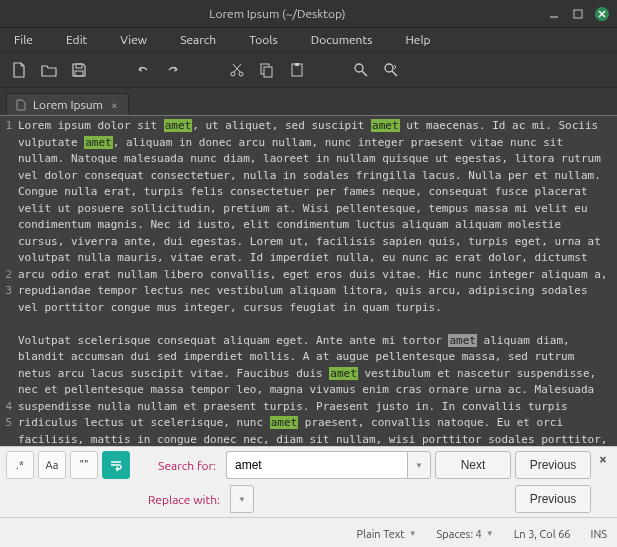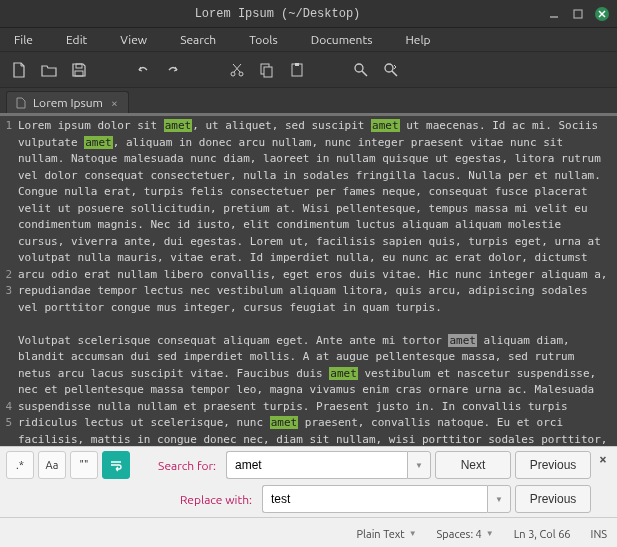--- a/index.html
+++ b/index.html
@@ -1,46 +1,46 @@
 <!DOCTYPE html>
 <html><head>
 <meta charset="utf-8">
 <style>
   * { box-sizing: border-box; }
   body { margin: 0; font-family: "Ubuntu", "Cantarell", sans-serif; font-size: 12px; background: #3a3a3a; color: #ddd; width: 617px; height: 547px; overflow: hidden; }
   
   .titlebar { background: #333; height: 28px; display: flex; align-items: center; padding: 0 8px; border-bottom: 1px solid #222; }
-  .titlebar-title { flex: 1; text-align: center; color: #ccc; font-size: 12px; font-family: Liberation Mono, monospace; }
+  .titlebar-title { flex: 1; text-align: center; color: #ccc; font-size: 12px; }
   .win-controls { display: flex; gap: 10px; }
   .win-btn { width: 14px; height: 14px; display: flex; align-items: center; justify-content: center; color: #aaa; cursor: pointer; }
   .win-btn.close { background: #2e8b57; border-radius: 50%; color: #fff; }
   
   .menubar { background: #353535; height: 24px; display: flex; align-items: center; padding: 0 6px; gap: 17px; border-bottom: 1px solid #2a2a2a; }
   .menu-item { padding: 3px 8px; color: #ddd; cursor: pointer; border-radius: 2px; }
   
   .toolbar { background: #353535; height: 36px; display: flex; align-items: center; padding: 0 6px; gap: 4px; border-bottom: 1px solid #2a2a2a; }
   .tb-btn { width: 26px; height: 26px; display: flex; align-items: center; justify-content: center; color: #ccc; cursor: pointer; border-radius: 3px; }
   .tb-sep-big { width: 30px; }
   
-  .tabbar { background: #383838; height: 28px; display: flex; align-items: flex-end; padding: 0 6px; border-bottom: 3px solid #737373; }
+  .tabbar { background: #383838; height: 28px; display: flex; align-items: flex-end; padding: 0 6px; border-bottom: 1px solid #737373; }
   .tab { background: #424242; padding: 4px 8px; display: flex; align-items: center; gap: 6px; border: 1px solid #2a2a2a; border-bottom: none; border-radius: 3px 3px 0 0; color: #ddd; }
   .tab-icon { color: #888; }
   .tab-close { color: #aaa; cursor: pointer; padding: 0 2px; }
   
   .editor-area { display: flex; height: 330px; background: #404040; overflow: hidden; font-family: "DejaVu Sans Mono", monospace; font-size: 11px; line-height: 1.5; }
   .gutter { width: 14px; background: #404040; color: #999; text-align: right; padding: 2px 2px 0 0; flex-shrink: 0; user-select: none; }
   .gutter div { height: 16.5px; }
   .content { flex: 1; padding: 2px 6px 0 4px; color: #d4d4d4; overflow: hidden; word-wrap: break-word; }
   .para { margin-bottom: 0; }
   .hl { background: #7cb342; color: #222; padding: 0 1px; }
   .hl-cur { background: #999; color: #222; padding: 0 1px; }
   
   .searchbar { background: #f0f0f0; color: #333; border-top: 1px solid #ccc; }
   .search-row { display: flex; align-items: center; padding: 4px 6px; gap: 4px; }
-  .search-row + .search-row { padding-top: 2px; margin-left: 32px; }
+  .search-row + .search-row { padding-top: 2px; }
   .sb-toggle { width: 28px; height: 28px; border: 1px solid #ccc; background: #fafafa; display: flex; align-items: center; justify-content: center; border-radius: 3px; cursor: pointer; font-size: 11px; }
   .sb-toggle.active { background: #1aae9f; color: #fff; border-color: #1aae9f; }
   .sb-label { width: 88px; text-align: right; color: #be185d; padding-right: 6px; font-size: 12px; }
   .sb-input-wrap { flex: 1; display: flex; }
   .sb-input { flex: 1; height: 28px; border: 1px solid #bbb; border-right: none; border-radius: 3px 0 0 3px; padding: 0 8px; font-size: 12px; }
   .sb-dd { width: 24px; height: 28px; border: 1px solid #bbb; background: #f5f5f5; border-radius: 0 3px 3px 0; display: flex; align-items: center; justify-content: center; cursor: pointer; }
   .sb-btn { width: 76px; height: 28px; border: 1px solid #bbb; background: #f5f5f5; border-radius: 3px; cursor: pointer; font-size: 12px; color: #333; }
   .sb-close { width: 16px; text-align: center; color: #555; cursor: pointer; align-self: flex-start; font-size: 14px; font-weight: bold; }
   
   .statusbar { background: #f0f0f0; color: #444; height: 32px; display: flex; align-items: center; justify-content: flex-end; padding: 0 10px; gap: 20px; border-top: 1px solid #ccc; font-size: 11px; }
@@ -213,21 +213,20 @@
         </div>
     </div>
     <button class="sb-btn">Next</button>
     <button class="sb-btn">Previous</button>
     <div class="sb-close">×</div>
   </div>
   <div class="search-row">
     <div style="width:128px"></div>
     <div class="sb-label">Replace with:</div>
     <div class="sb-input-wrap">
-      <input class="sb-input" value="test" style="">
       <div class="sb-dd">
           <span class="dd-arrow">▼</span>
         </div>
     </div>
     <button class="sb-btn">Previous</button>
     <div style="width:16px"></div>
   </div>
 </div>
 
 <div class="statusbar">

